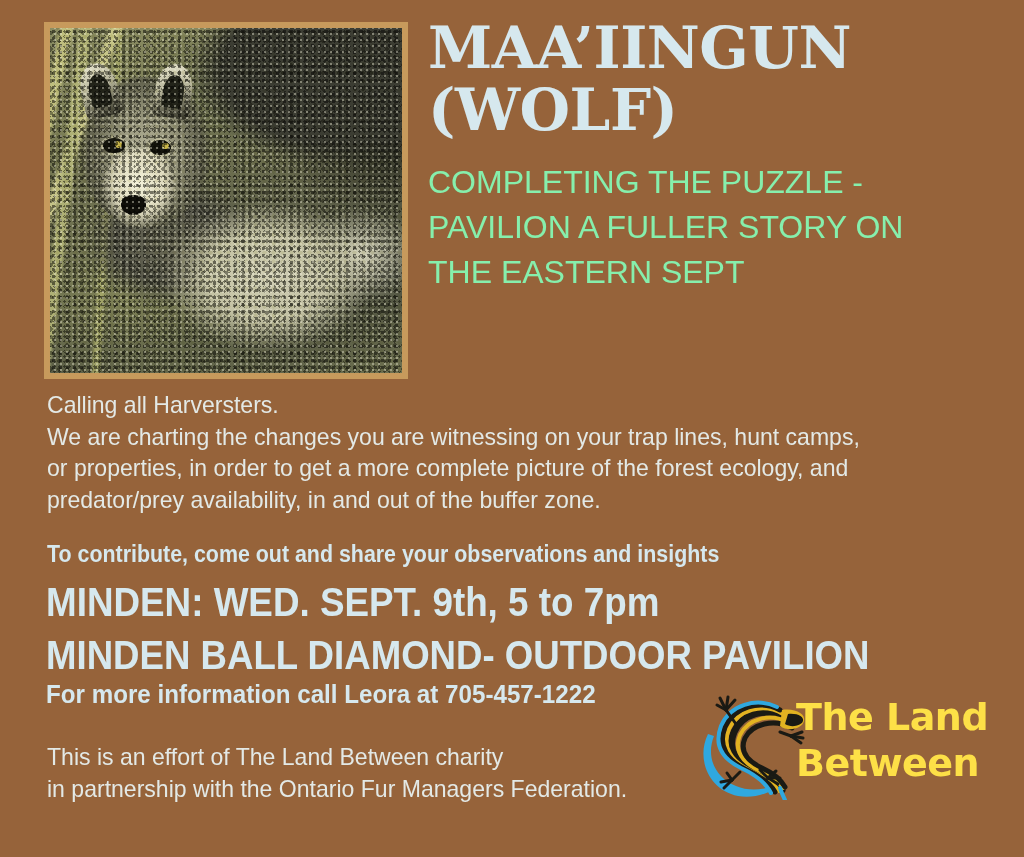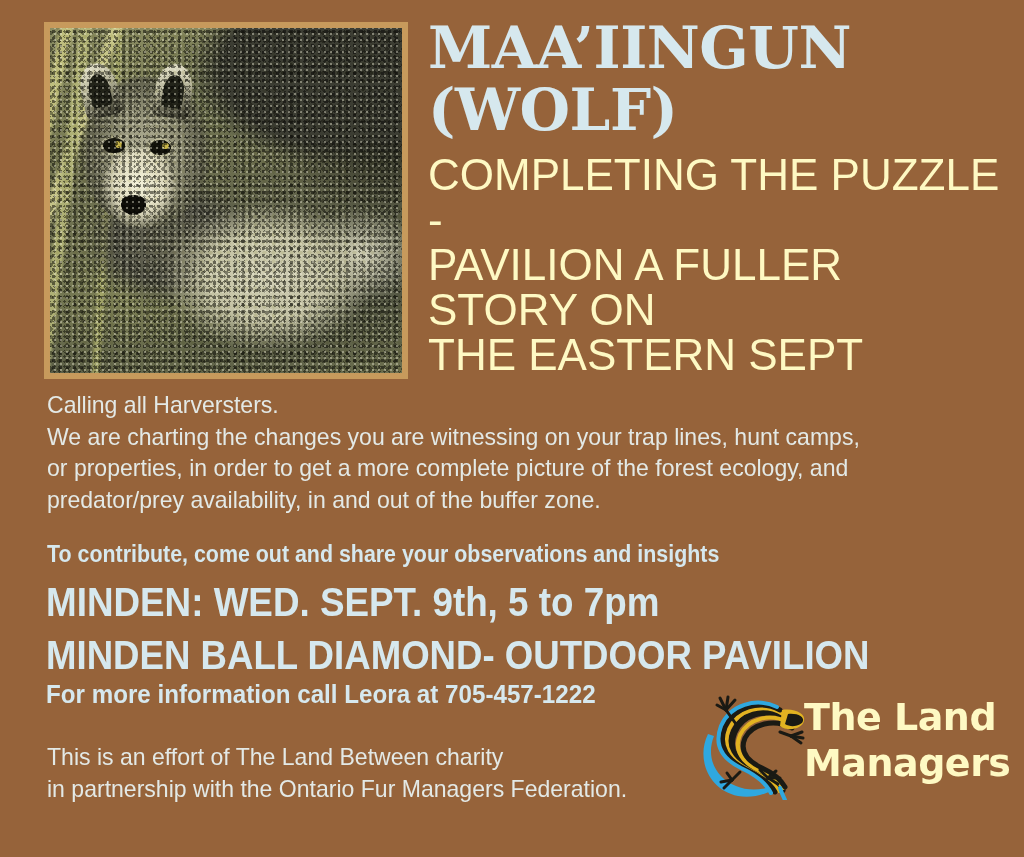--- a/index.html
+++ b/index.html
@@ -136,26 +136,26 @@
     color: #d6e8ee;
     font-family: "DejaVu Serif", "Liberation Serif", serif;
     font-weight: 700;
     font-size: 58px;
     line-height: 62px;
     letter-spacing: -0.5px;
   }
   .subtitle {
     position: absolute;
     left: 428px;
-    top: 152px;
+    top: 160px;
     width: 572px;
-    color: #fef9c3;
+    color: #86efac;
     font-family: "Liberation Sans", sans-serif;
     font-weight: 400;
-    font-size: 44px;
+    font-size: 32px;
     line-height: 45px;
     letter-spacing: 0px;
   }
 
   .body-copy {
     position: absolute;
     left: 47px;
     top: 389px;
     width: 920px;
     color: #e3e9e6;
@@ -234,23 +234,23 @@
     width: 306px;
     height: 112px;
   }
   .logo-mark {
     position: absolute;
     left: 0; top: 0;
     width: 120px; height: 112px;
   }
   .logo-word {
     position: absolute;
-    left: 110px;
+    left: 102px;
     top: 6px;
-    color: #fef9c3;
+    color: #fde047;
     font-family: "DejaVu Sans", sans-serif;
     font-weight: 700;
     font-size: 38px;
     line-height: 46px;
     letter-spacing: -0.5px;
   }
   .logo-word div { white-space: nowrap; }
 </style>
 </head>
 <body>
@@ -350,17 +350,17 @@
             <path d="M38 92 L27 94"></path>
             <path d="M38 92 L30 100"></path>
           <path d="M38 92 L33 85"></path>
         </g>
 
         <path d="M86 100 C88 106, 90 110, 91 112" stroke="#2fa8df" stroke-width="4" fill="none" stroke-linecap="round"></path>
       </svg>
     </div>
     <div class="logo-word">
       <div>The Land</div>
-      <div>Managers</div>
+      <div>Between</div>
     </div>
   </div>
 
 </div>
 
 </body></html>

